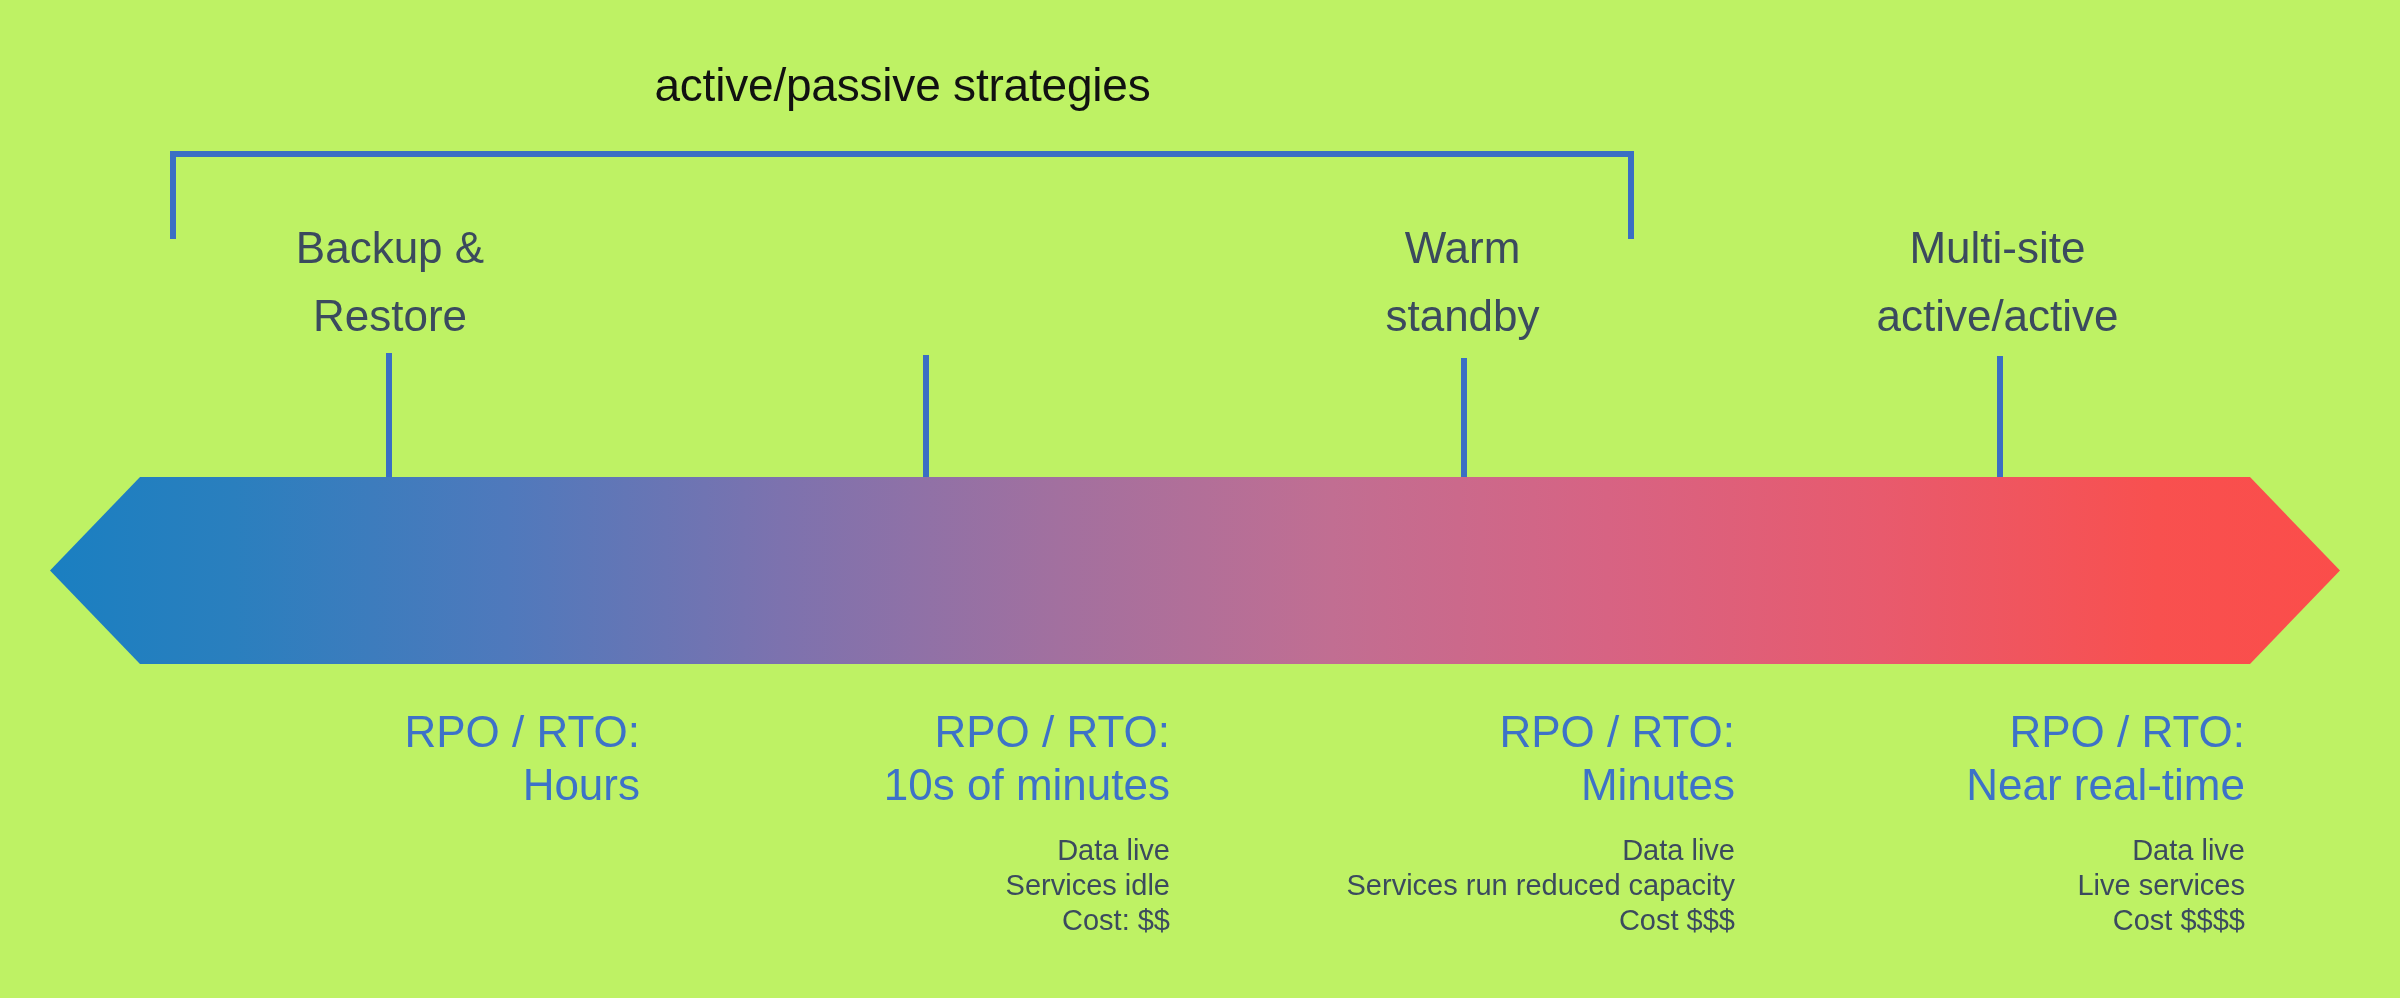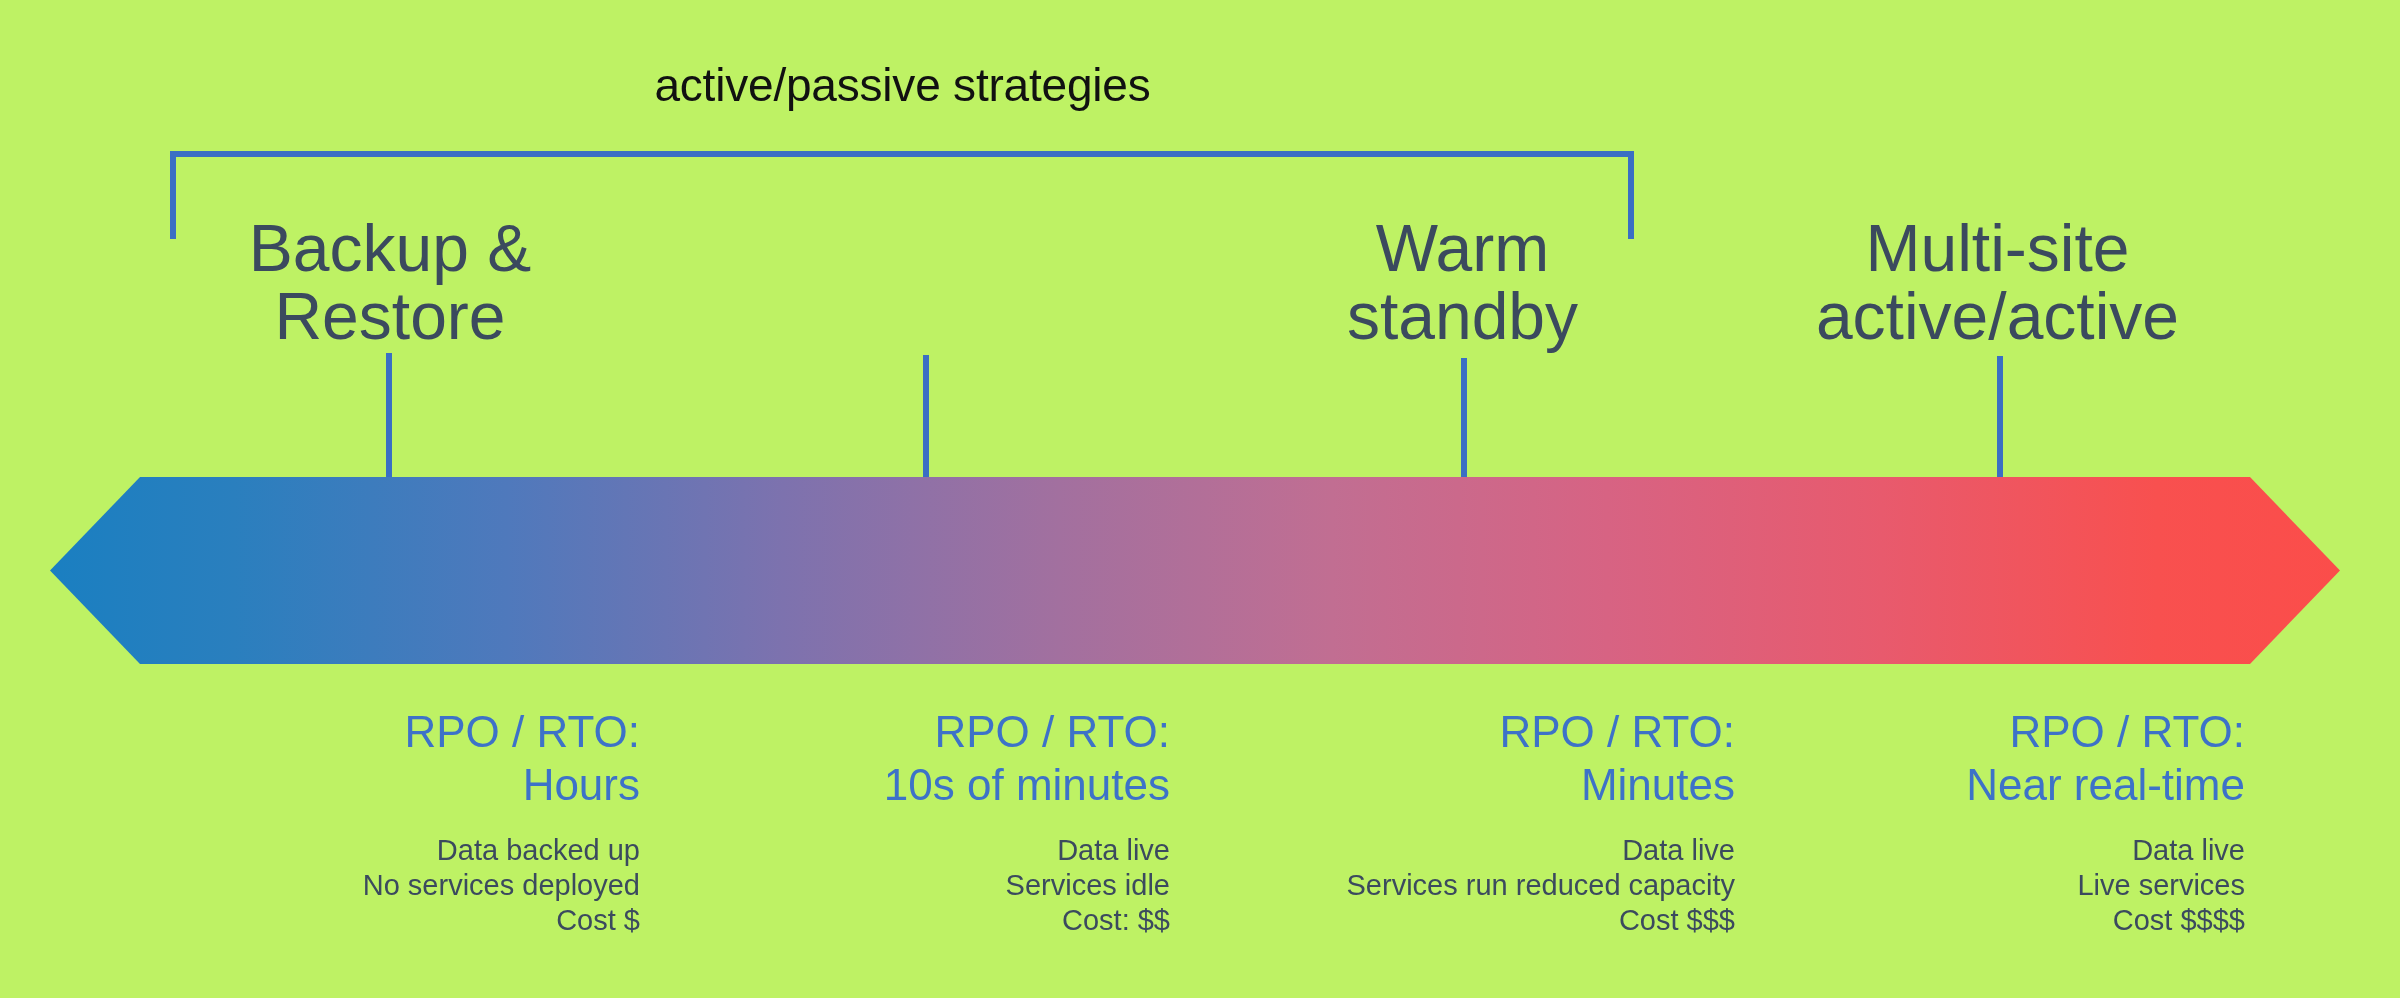--- a/index.html
+++ b/index.html
@@ -42,21 +42,21 @@
     border-top: 6px solid #3a6fc4;
     border-left: 6px solid #3a6fc4;
     border-right: 6px solid #3a6fc4;
     box-sizing: border-box;
   }
 
   
   .heading {
     position: absolute;
     text-align: center;
-    font-size: 66px;
+    font-size: 44px;
     line-height: 68px;
     color: #3b4a5e;
     bottom: 0;
     white-space: pre-line;
   }
   .heading-wrap {
     position: absolute;
     top: 190px;
     height: 160px;
     display: flex;
@@ -152,23 +152,20 @@
   <div class="connector" style="left:386px; top:353px; height:132px;"></div>
   <div class="connector" style="left:923px; top:355px; height:130px;"></div>
   <div class="connector" style="left:1461px; top:358px; height:127px;"></div>
   <div class="connector" style="left:1997px; top:356px; height:129px;"></div>
 
   <div id="arrow-bar"></div>
 
   <div class="col" style="left:140px; top:705px; width:500px;">
     <div class="rpo">RPO / RTO:
 Hours</div>
-    <div class="detail">Data backed up
-No services deployed
-Cost $</div>
   </div>
 
   <div class="col" style="left:680px; top:705px; width:490px;">
     <div class="rpo">RPO / RTO:
 10s of minutes</div>
     <div class="detail">Data live
 Services idle
 Cost: $$</div>
   </div>
 

